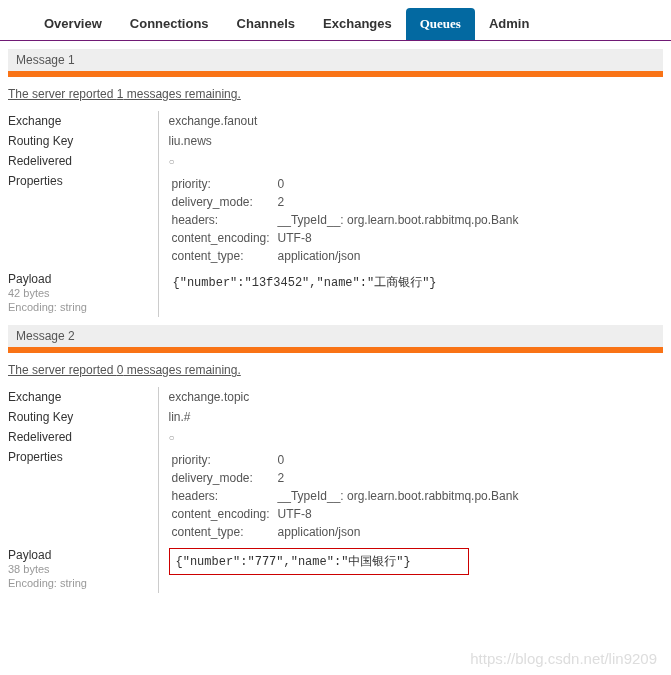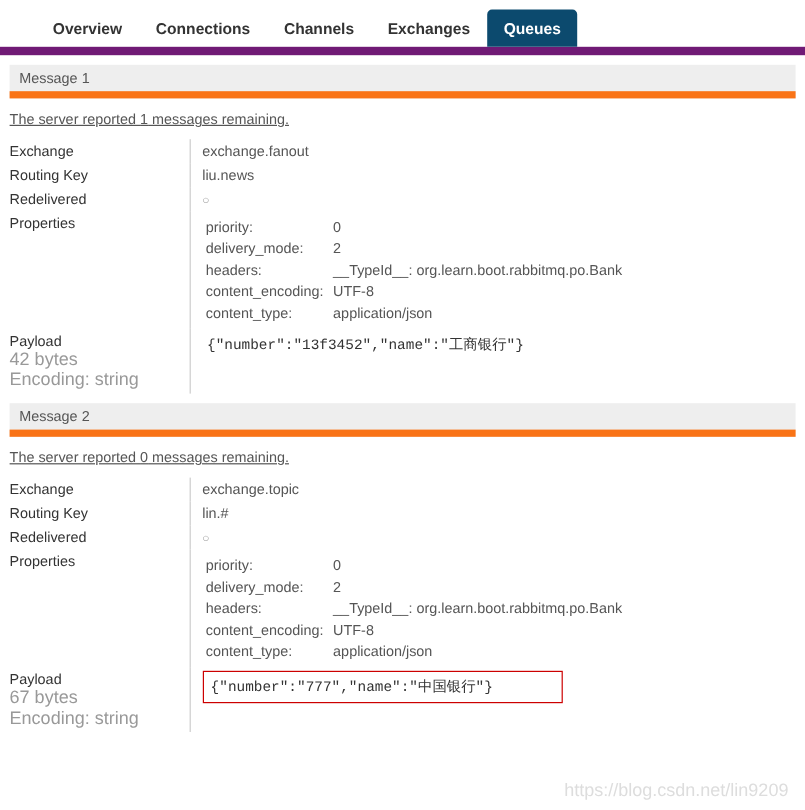--- a/index.html
+++ b/index.html
@@ -7,35 +7,36 @@
     margin: 0;
     padding: 0;
     font-family: Verdana, Arial, sans-serif;
     font-size: 12px;
     color: #444;
     background: #fff;
     width: 671px;
   }
   .tabs {
     display: flex;
-    border-bottom: 7px solid #701a75;
+    border-bottom: 1px solid #701a75;
     padding-left: 30px;
     margin-top: 8px;
   }
   .tab {
     padding: 8px 14px;
     font-size: 13px;
     font-weight: bold;
     color: #333;
     cursor: pointer;
   }
   .tab.active {
-    background: #0c4a6e;
+    background: #0369a1;
     color: #fff;
     border-radius: 4px 4px 0 0;
+    font-family: Liberation Serif, serif;
   }
   .content { padding: 0 8px; }
   .msg-header {
     background: #eee;
     border-bottom: 6px solid #f97316;
     padding: 4px 8px;
     margin: 8px 0 10px 0;
     color: #555;
   }
   .remaining { color: #555; margin: 0 0 10px 0; text-decoration: underline; }
@@ -57,21 +58,21 @@
     vertical-align: top;
     color: #555;
   }
   .props-inner th {
     text-align: left;
     font-weight: normal;
     padding-right: 4px;
     color: #555;
   }
   .props-inner td { color: #555; padding-left: 2px; }
-  .sub { color: #999; font-size: 15px; }
+  .sub { color: #999; font-size: 11px; }
   .circ { color: #999; font-size: 10px; }
   .payload-box {
     font-family: "Courier New", monospace;
     font-size: 12px;
     color: #333;
     padding: 2px 4px;
   }
   .payload-box.highlight {
     border: 1px solid #c00;
     padding: 4px 6px;
@@ -89,20 +90,21 @@
 </style>
 </head>
 <body>
 
 <div class="tabs">
   <div class="tab">Overview</div>
   <div class="tab">Connections</div>
   <div class="tab">Channels</div>
   <div class="tab">Exchanges</div>
   <div class="tab active">Queues</div>
+  <div class="tab">Admin</div>
 </div>
 
 <div class="content">
 
   <div class="msg-header">Message 1</div>
   <p class="remaining">
     <span>The server reported </span><span>1</span><span> messages remaining.</span>
   </p>
   <table class="msg">
     <tbody>
@@ -203,21 +205,21 @@
                   <th>content_type:</th>
                   <td>application/json</td>
                 </tr>
           </tbody>
             </table>
         </td>
       </tr>
       <tr>
         <th>
           <span>Payload</span><br>
-          <span class="sub">67 bytes</span><br>
+          <span class="sub">38 bytes</span><br>
           <span class="sub"><span>Encoding: </span><span>string</span></span>
         </th>
         <td>
           <div class="payload-box highlight">{"number":"777","name":"中国银行"}</div>
         </td>
       </tr>
     </tbody>
   </table>
 
 </div>

